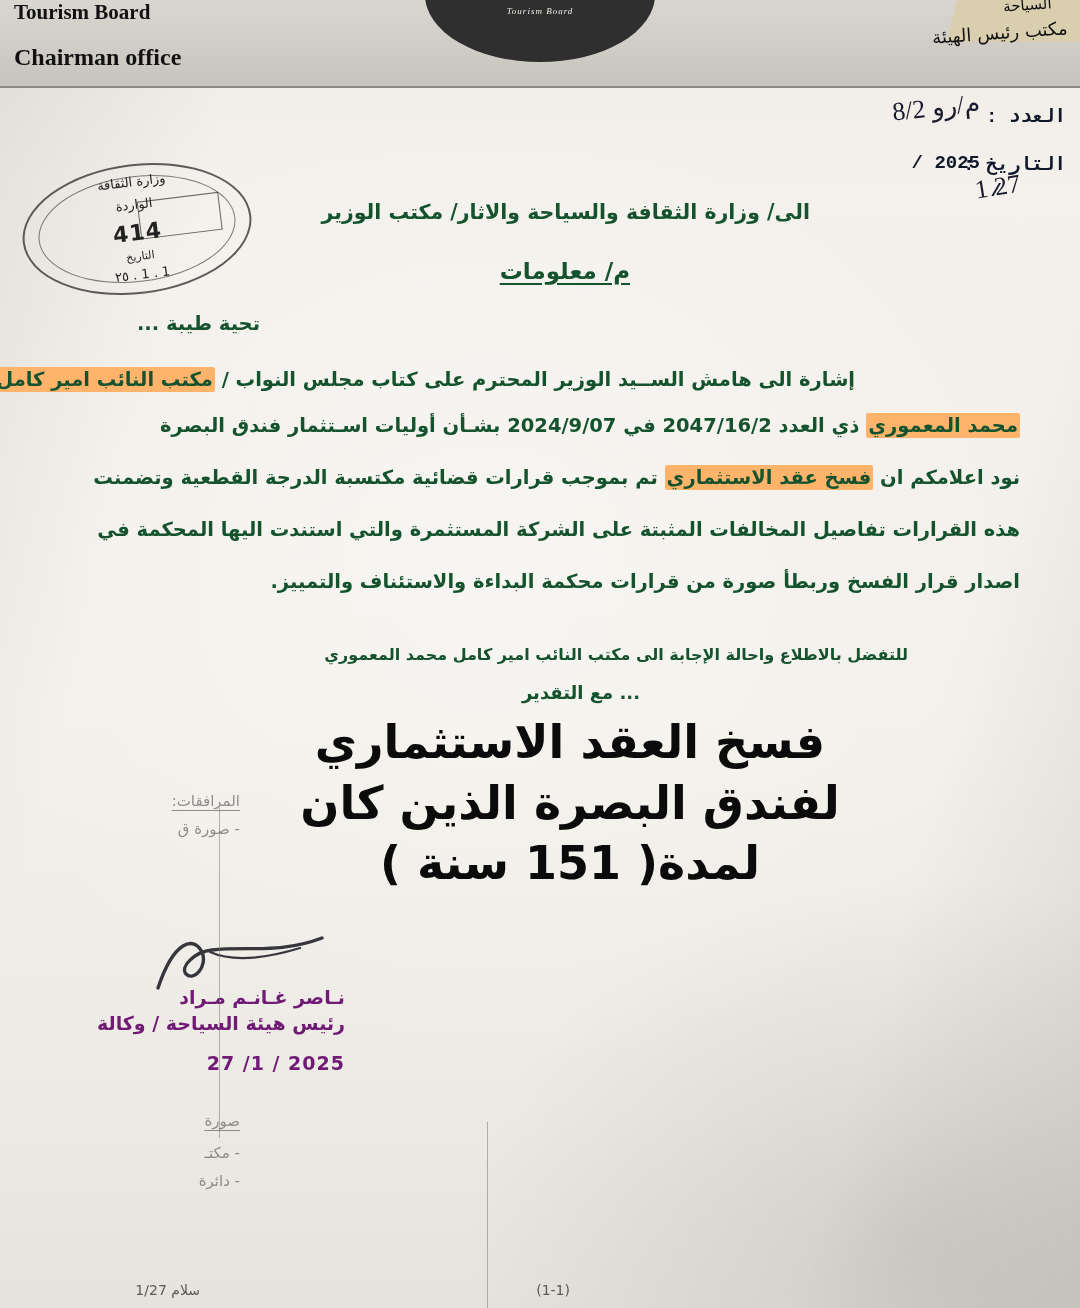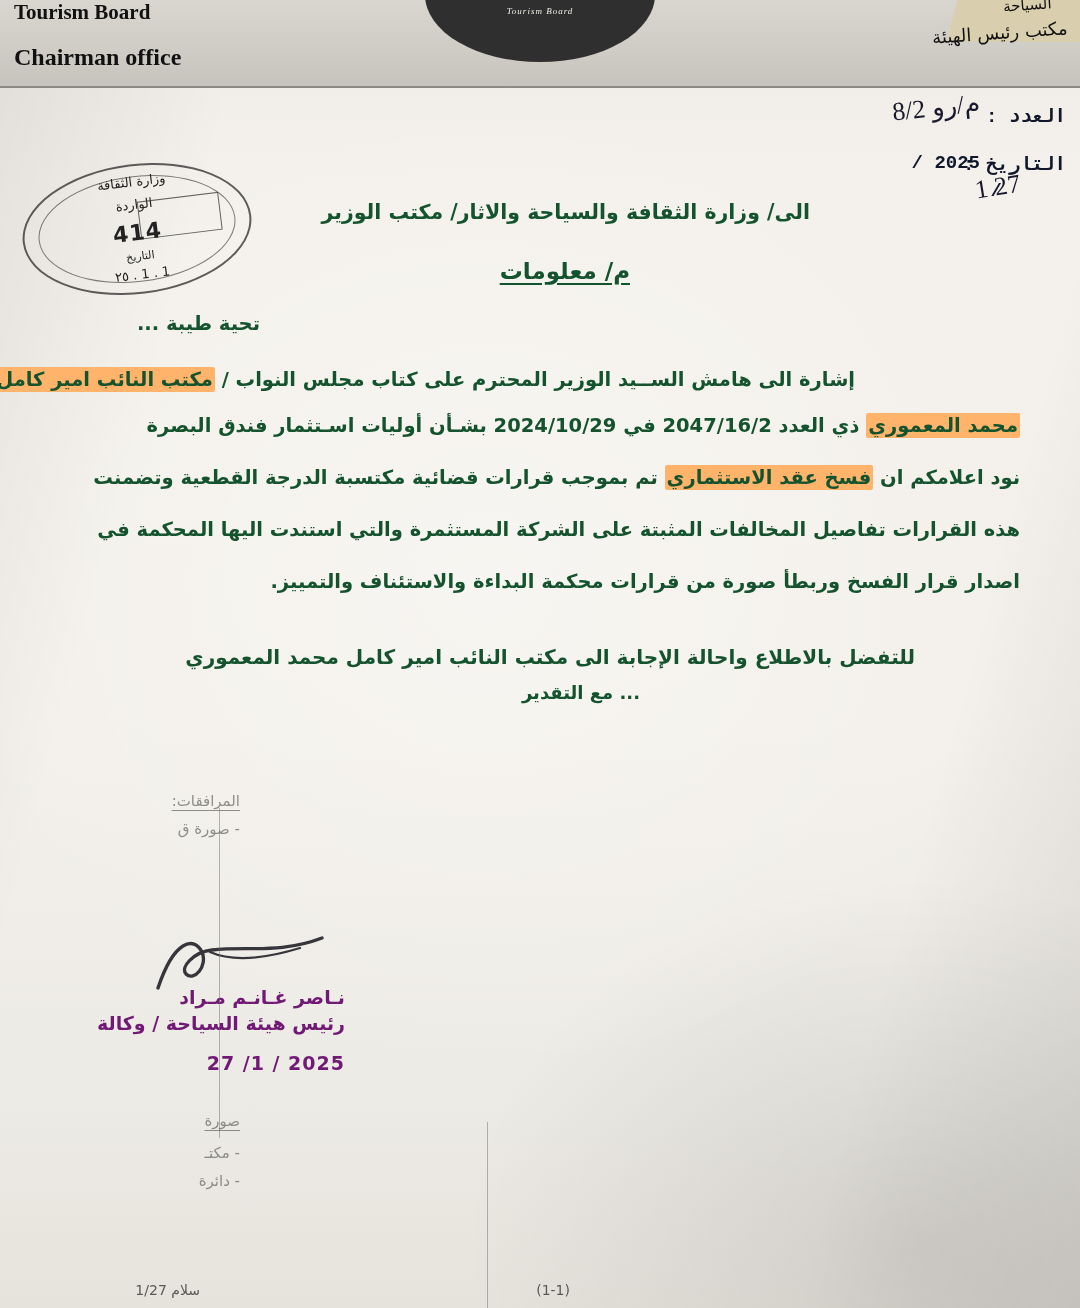--- a/index.html
+++ b/index.html
@@ -256,33 +256,38 @@
 
   <div class="body-line" style="right:270px; top:200px; font-size:20.5px;">الى/ وزارة الثقافة والسياحة والاثار/ مكتب الوزير</div>
   <div class="body-line underline" style="right:450px; top:258px; font-size:23px;">م/ معلومات</div>
   <div class="body-line" style="right:820px; top:312px;">تحية طيبة ...</div>
 
   <div class="body-line" style="right:225px; top:368px;">
     <span>إشارة الى هامش الســيد الوزير المحترم على كتاب مجلس النواب / </span><span class="hl">مكتب النائب امير كامل</span>
   </div>
 
   <div class="body-line" style="right:60px; top:414px;">
-    <span class="hl">محمد المعموري</span><span> ذي العدد 2047/16/2 في 2024/10/29 بشـأن أوليات اسـتثمار فندق البصرة</span>
+    <span class="hl">محمد المعموري</span><span> ذي العدد 2047/16/2 في 2024/9/07 بشـأن أوليات اسـتثمار فندق البصرة</span>
   </div>
 
   <div class="body-line" style="right:60px; top:466px;">
     <span>نود اعلامكم ان </span><span class="hl">فسخ عقد الاستثماري</span><span> تم بموجب قرارات قضائية مكتسبة الدرجة القطعية وتضمنت</span>
   </div>
 
   <div class="body-line" style="right:60px; top:518px;">هذه القرارات تفاصيل المخالفات المثبتة على الشركة المستثمرة والتي استندت اليها المحكمة في</div>
   <div class="body-line" style="right:60px; top:570px;">اصدار قرار الفسخ وربطأ صورة من قرارات محكمة البداءة والاستئناف والتمييز.</div>
 
-  <div class="body-line" style="right:165px; top:645px; font-size:20px;">للتفضل بالاطلاع واحالة الإجابة الى مكتب النائب امير كامل محمد المعموري</div>
+  <div class="body-line" style="right:172px; top:645px; font-size:16px;">للتفضل بالاطلاع واحالة الإجابة الى مكتب النائب امير كامل محمد المعموري</div>
   <div class="body-line" style="right:440px; top:682px; font-size:18px;">... مع التقدير</div>
 
+  <div class="caption" style="top:712px;">
+    <div>فسخ العقد الاستثماري</div>
+    <div>لفندق البصرة الذين كان</div>
+    <div>لمدة( 151 سنة )</div>
+  </div>
 
   <svg class="sig" viewBox="0 0 180 70">
     <path d="M8 58 C 24 10, 44 6, 52 22 C 58 36, 44 52, 36 44 C 30 37, 44 22, 62 20 C 96 16, 130 24, 172 8" fill="none" stroke="#16161e" stroke-width="3.4" stroke-linecap="round"></path>
     <path d="M60 22 C 78 30, 104 32, 150 18" fill="none" stroke="#16161e" stroke-width="2.2" stroke-linecap="round"></path>
   </svg>
 
   <div class="sign-block" style="top:986px;">نـاصر غـانـم مـراد</div>
   <div class="sign-block" style="top:1012px;">رئيس هيئة السياحة / وكالة</div>
   <div class="sign-block" style="top:1052px; letter-spacing:1px;">2025 / 1/ 27</div>
 

